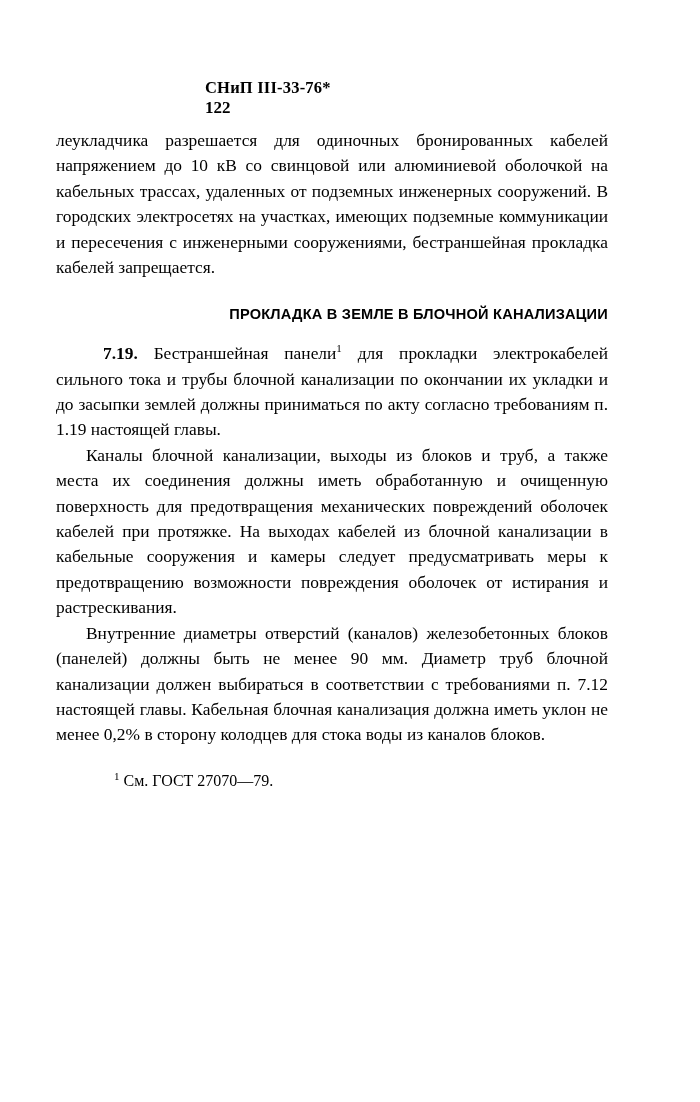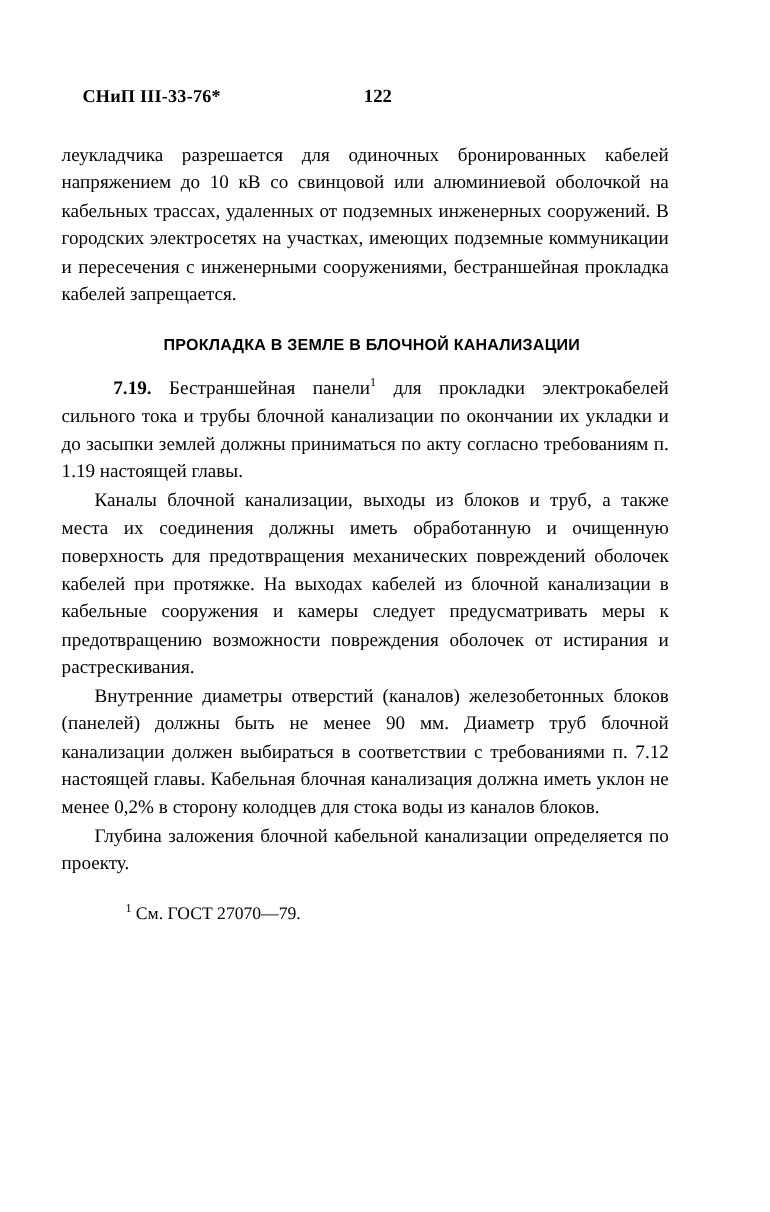--- a/index.html
+++ b/index.html
@@ -21,20 +21,21 @@
     box-sizing: border-box;
     padding: 0;
   }
   .header {
     position: absolute;
     top: 78px;
     left: 75px;
     width: 550px;
     display: flex;
     align-items: baseline;
+    flex-direction: column;
   }
   .header .doc-code {
     font-family: "Liberation Serif", serif;
     font-weight: bold;
     font-size: 16.5px;
     letter-spacing: 0.2px;
   }
   .header .page-number {
     font-family: "Liberation Serif", serif;
     font-weight: bold;
@@ -62,21 +63,21 @@
   }
   p.para + p.para {
     margin-top: 0px;
   }
   .section-title {
     margin: 26px 0 14px 12px;
     font-family: "Liberation Sans", sans-serif;
     font-weight: bold;
     font-size: 14.6px;
     letter-spacing: 0.2px;
-    text-align: center;
+    text-align: right;
   }
   .footnote {
     margin-top: 18px;
     margin-left: 58px;
     font-size: 16px;
     line-height: 20px;
   }
   .footnote sup {
     font-size: 11px;
     vertical-align: super;
@@ -103,18 +104,17 @@
   <div class="body-text">
 
     <p class="para first">леукладчика разрешается для одиночных бронированных кабелей напряжением до 10 кВ со свинцовой или алюминиевой оболочкой на кабельных трассах, удаленных от подземных инженерных сооружений. В городских электросетях на участках, имеющих подземные коммуникации и пересечения с инженерными сооружениями, бестраншейная прокладка кабелей запрещается.</p>
 
     <div class="section-title">ПРОКЛАДКА В ЗЕМЛЕ В БЛОЧНОЙ КАНАЛИЗАЦИИ</div>
 
     <p class="para"><span class="bold-num">7.19.</span><span> Бестраншейная панели</span><sup class="fn-ref">1</sup><span> для прокладки электрокабелей сильного тока и трубы блочной канализации по окончании их укладки и до засыпки землей должны приниматься по акту согласно требованиям п. 1.19 настоящей главы.</span></p>
 
     <p class="para">Каналы блочной канализации, выходы из блоков и труб, а также места их соединения должны иметь обработанную и очищенную поверхность для предотвращения механических повреждений оболочек кабелей при протяжке. На выходах кабелей из блочной канализации в кабельные сооружения и камеры следует предусматривать меры к предотвращению возможности повреждения оболочек от истирания и растрескивания.</p>
     <p class="para">Внутренние диаметры отверстий (каналов) железобетонных блоков (панелей) должны быть не менее 90 мм. Диаметр труб блочной канализации должен выбираться в соответствии с требованиями п. 7.12 настоящей главы. Кабельная блочная канализация должна иметь уклон не менее 0,2% в сторону колодцев для стока воды из каналов блоков.</p>
-    <p class="para">Глубина заложения блочной кабельной канализации определяется по проекту.</p>
 
     <div class="footnote"><sup>1</sup> <span>См. ГОСТ 27070—79.</span></div>
 
   </div>
 </div>
 
 </body></html>

